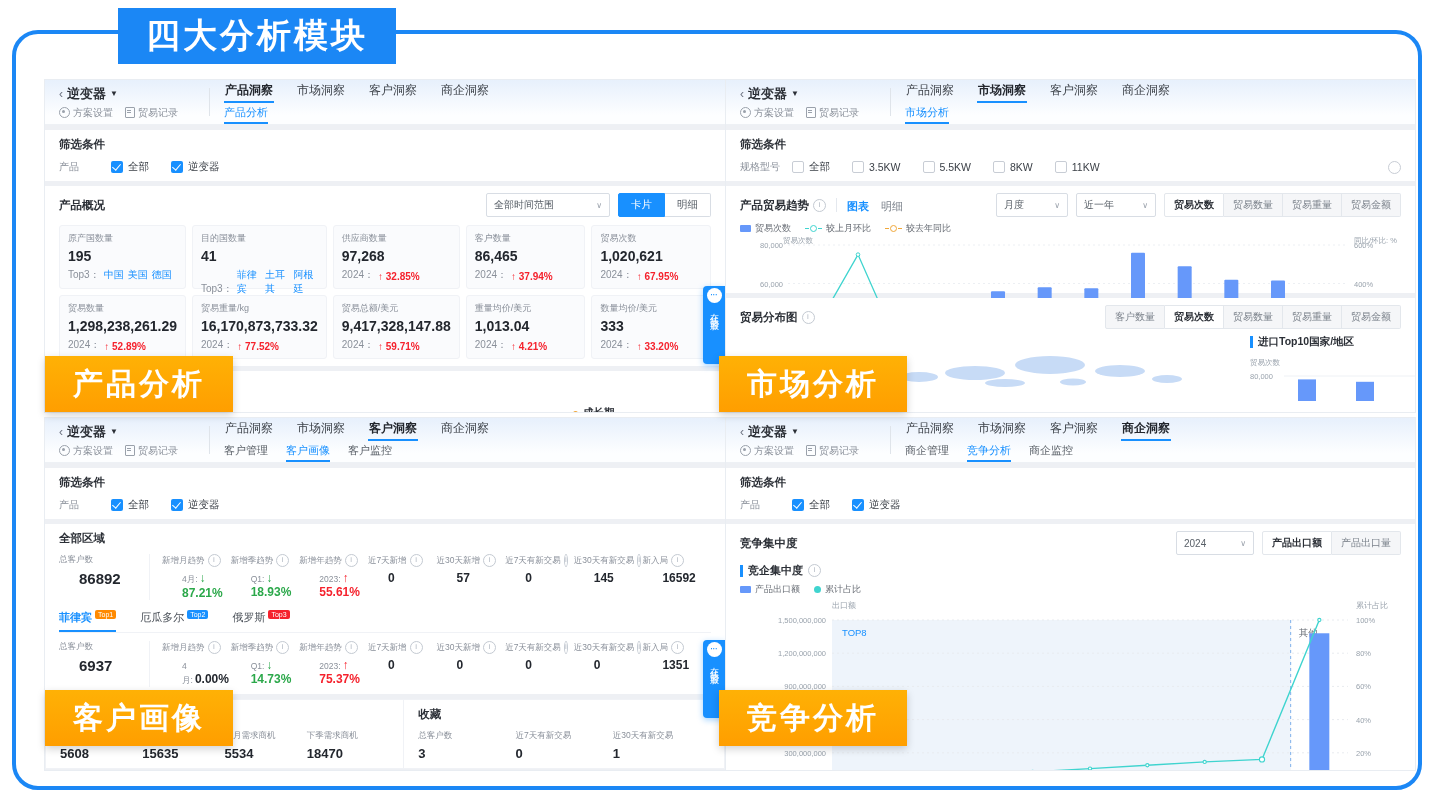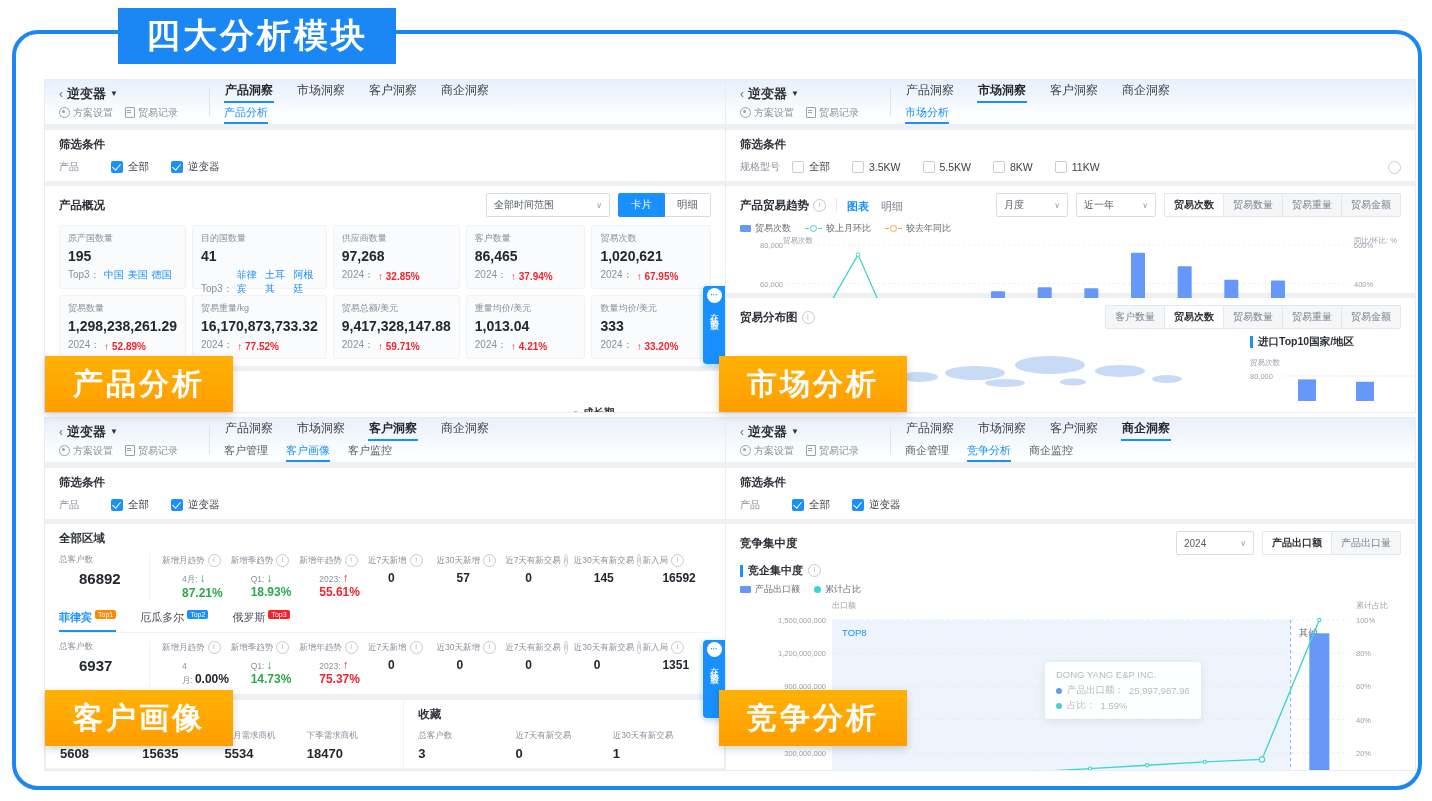--- a/index.html
+++ b/index.html
@@ -929,33 +929,20 @@
               <text x="120.66666666666667" y="202" text-anchor="middle" font-size="7.2" fill="#7b828b"></text>
               <text x="178" y="202" text-anchor="middle" font-size="7.2" fill="#7b828b"></text>
               <text x="235.33333333333334" y="202" text-anchor="middle" font-size="7.2" fill="#7b828b">TTI PARTNERS...</text>
               <text x="292.6666666666667" y="202" text-anchor="middle" font-size="7.2" fill="#7b828b">LUXSHARE PRE...</text>
               <text x="350" y="202" text-anchor="middle" font-size="7.2" fill="#7b828b">CLOUD NETWOR...</text>
               <text x="407.33333333333337" y="202" text-anchor="middle" font-size="7.2" fill="#7b828b">DONG YANG E&amp;...</text>
               <text x="464.6666666666667" y="202" text-anchor="middle" font-size="7.2" fill="#7b828b">PPJ ENGINE...</text>
               <text x="522" y="202" text-anchor="middle" font-size="7.2" fill="#7b828b">HUAWEI INTER...</text>
               <text x="579.3333333333334" y="202" text-anchor="middle" font-size="7.2" fill="#7b828b">其他</text>
             </svg></div>
-        <div class="tooltip">
-          <div class="tt">DONG YANG E&amp;P INC.</div>
-          <div class="tr">
-              <span class="d" style="background:#6698fa"></span>
-            <span>产品出口额：</span>
-              <span>25,997,987.96</span>
-            </div>
-          <div class="tr">
-              <span class="d" style="background:#3fd4cf"></span>
-            <span>占比：</span>
-              <span>1.59%</span>
-            </div>
-        </div>
       </div>
     </div>
   </section>
 
   <div class="olabel ol-product">
       <span>产品分析</span>
     </div>
   <div class="olabel ol-market">
       <span>市场分析</span>
     </div>

